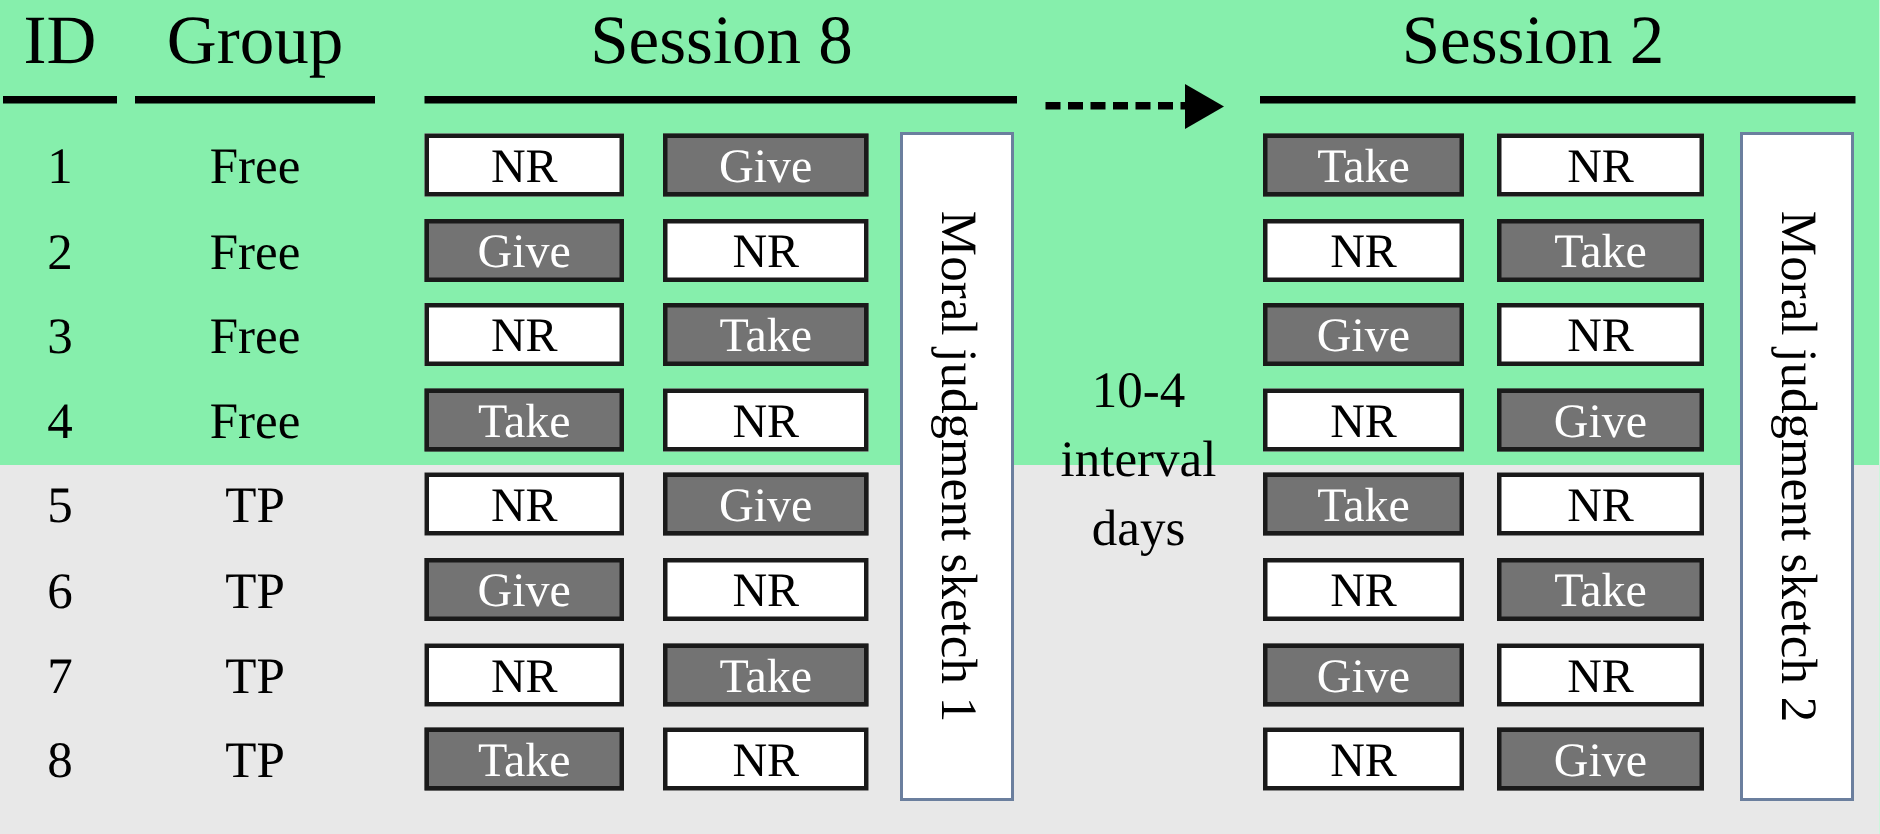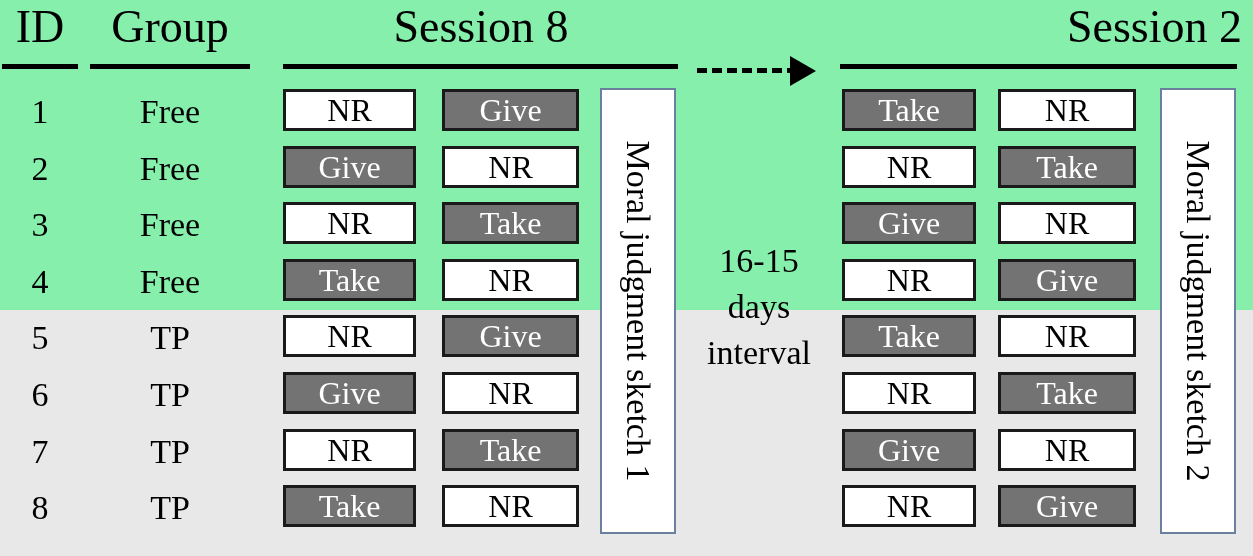--- a/index.html
+++ b/index.html
@@ -120,34 +120,34 @@
 </head>
 <body>
 
 <div id="figure">
 
   <div class="band" style="top:310px; height:246px;"></div>
 
   <div class="hdr" style="left:0px; top:2px; width:80px;">ID</div>
   <div class="hdr" style="left:88px; top:2px; width:164px;">Group</div>
   <div class="hdr" style="left:283px; top:2px; width:396px;">Session 8</div>
-  <div class="hdr" style="left:844px; top:2px; width:398px;text-align:right;">Session 2</div>
+  <div class="hdr" style="left:823px; top:2px; width:398px;">Session 2</div>
 
   <div class="rule" style="left:2px; top:64px; width:76px;"></div>
   <div class="rule" style="left:90px; top:64px; width:160px;"></div>
   <div class="rule" style="left:283px; top:64px; width:395px;"></div>
   <div class="rule" style="left:840px; top:64px; width:397px;"></div>
 
   <div class="arrow-line" style="left:697px; top:68px; width:100px;"></div>
   <div class="arrow-head" style="left:790px; top:56px;"></div>
 
   <div class="interval" style="left:684px; top:238px; width:150px;">
-    <div>16-15</div>
+    <div>10-4</div>
+    <div>interval</div>
     <div>days</div>
-    <div>interval</div>
   </div>
 
   <div class="sketch" style="left:600px; top:88px; width:76px; height:446px;">
     <div class="sketch-label">Moral judgment sketch 1</div>
   </div>
   <div class="sketch" style="left:1160px; top:88px; width:76px; height:446px;">
     <div class="sketch-label">Moral judgment sketch 2</div>
   </div>
 
   <div id="rows">

